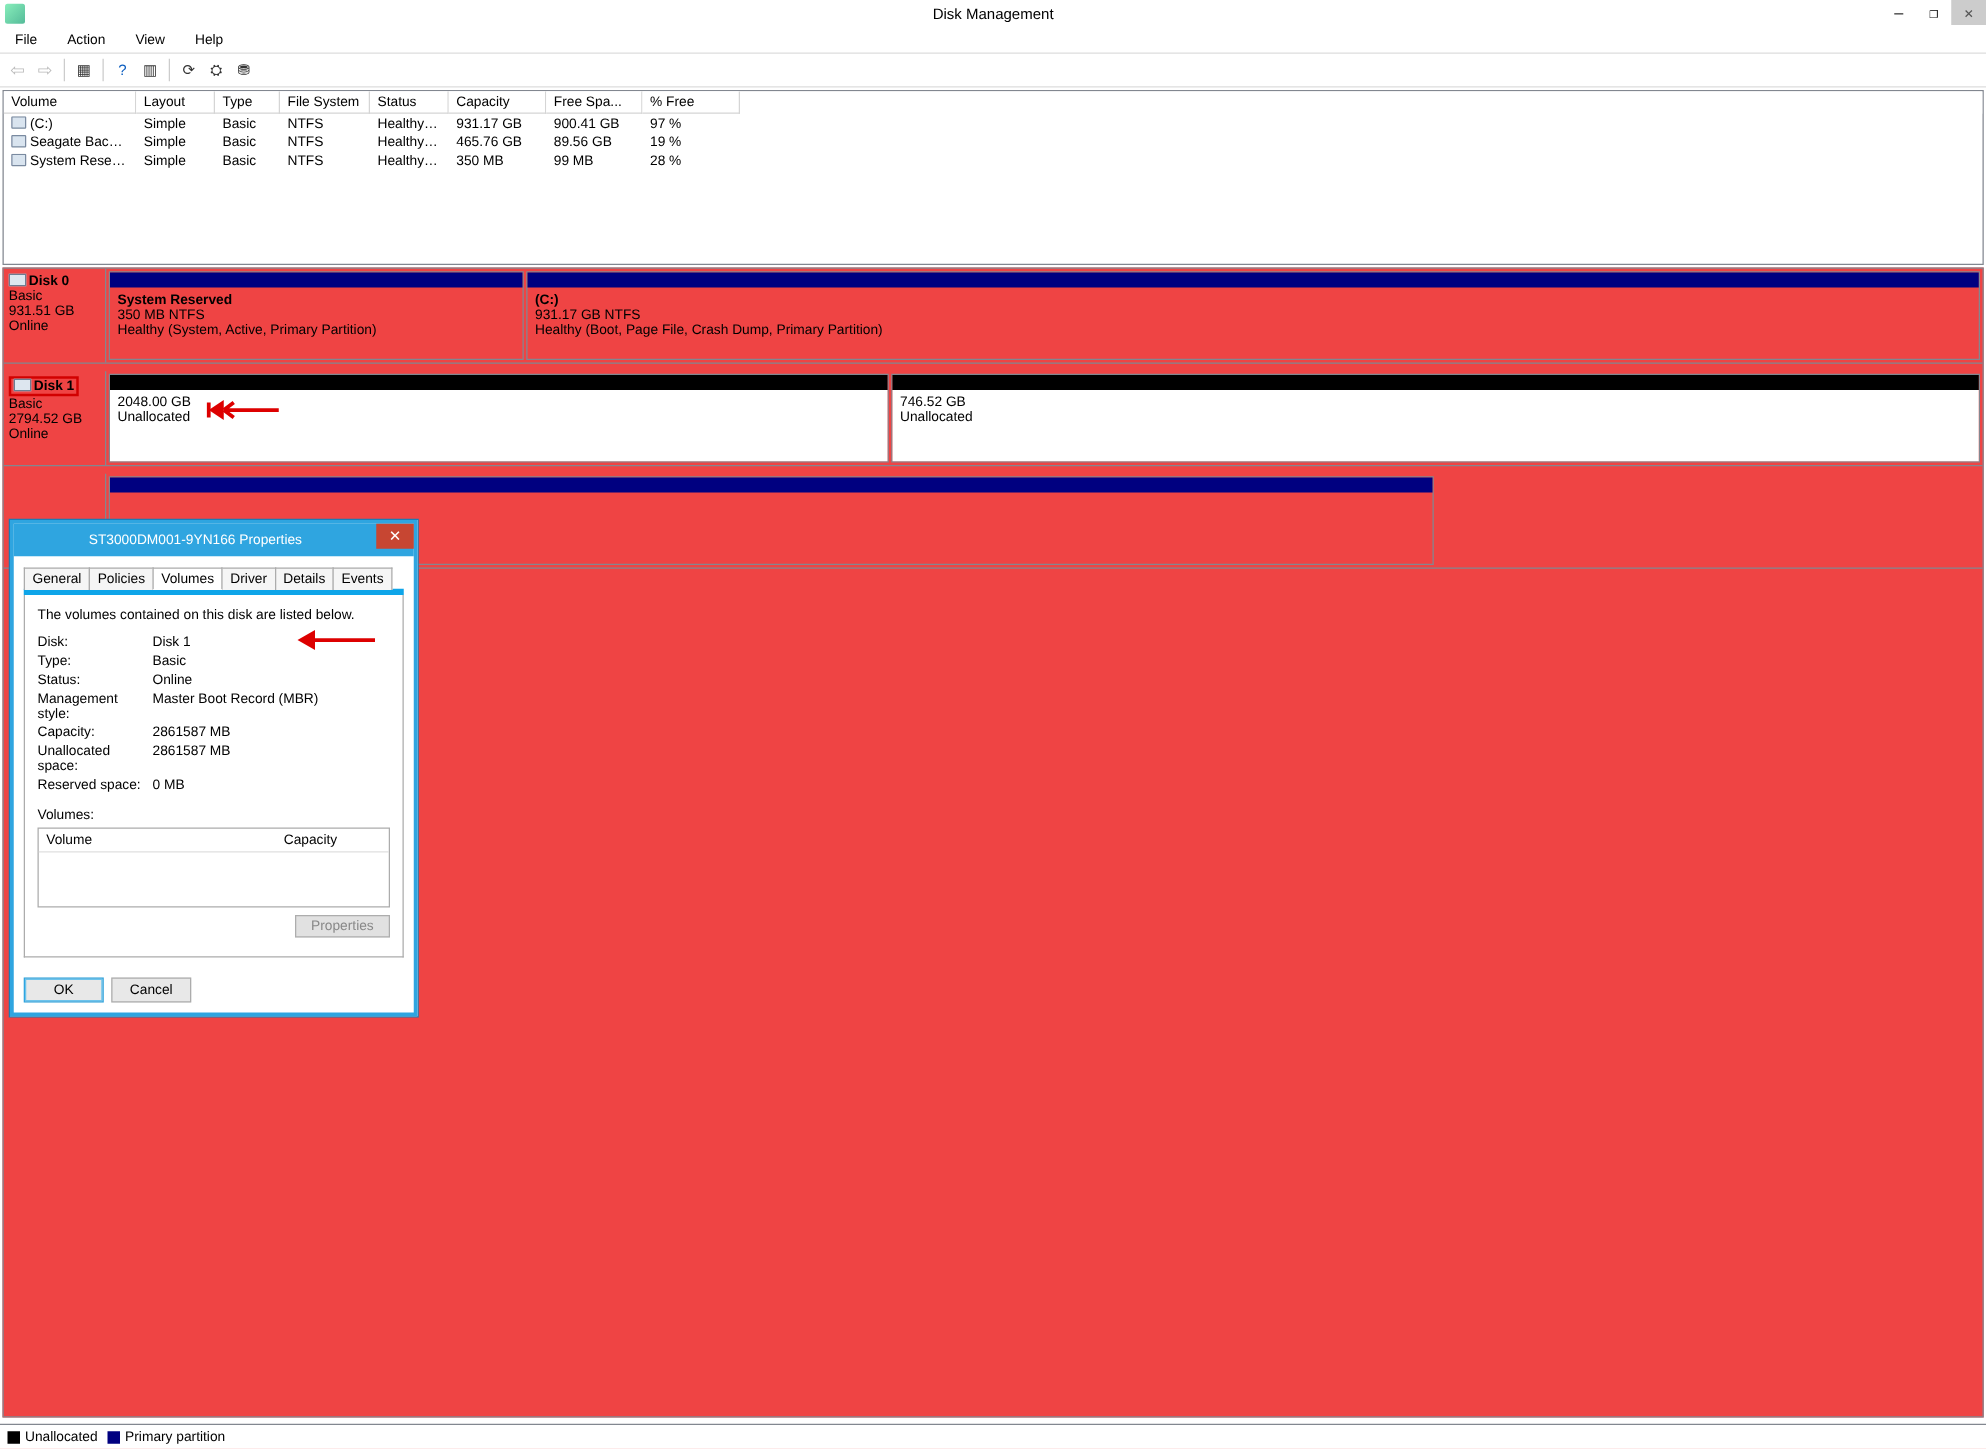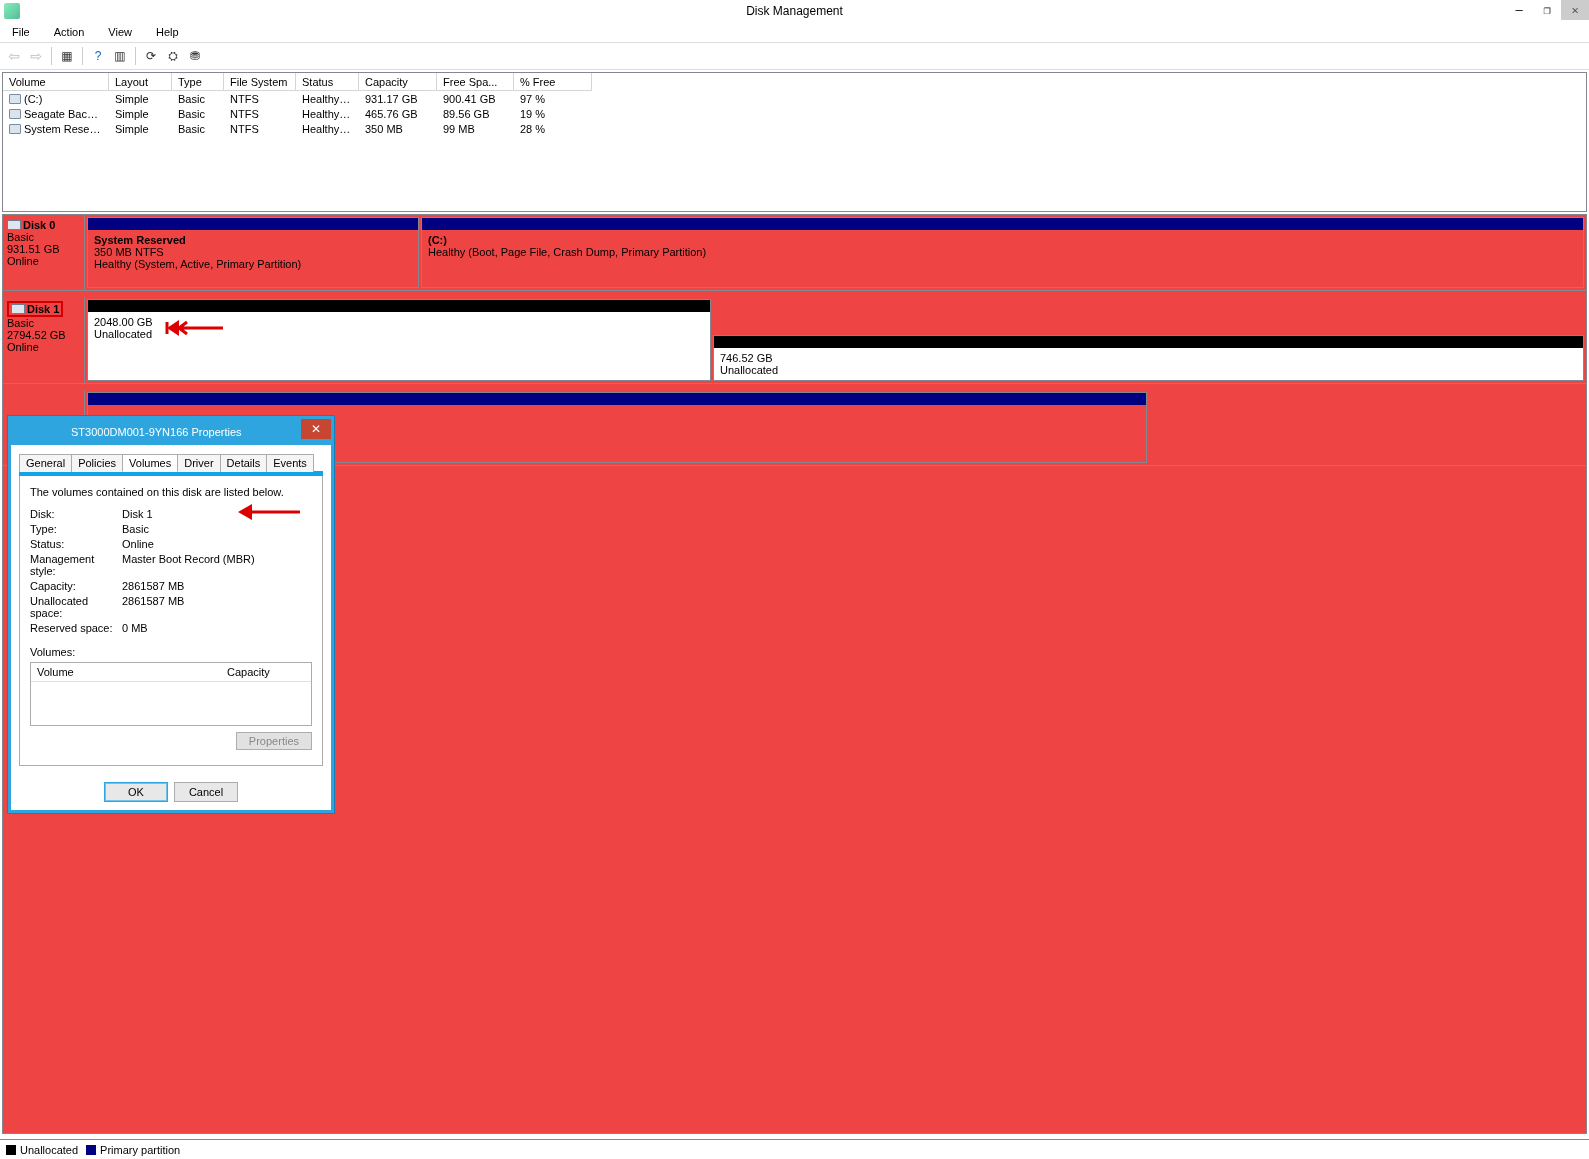--- a/index.html
+++ b/index.html
@@ -74,21 +74,21 @@
 .kv { display: flex; margin-bottom: 3px; }
 .kv .k { width: 92px; }
 .kv .v { }
 .vol-box-label { margin-top: 12px; margin-bottom: 4px; }
 .vol-box { border: 1px solid #acacac; height: 64px; }
 .vb-head { display: flex; border-bottom: 1px solid #e0e0e0; }
 .vb-head div { padding: 3px 6px; }
 .vb-v { flex: 1; } .vb-c { width: 90px; }
 .prop-btn-row { text-align: right; margin-top: 6px; }
 .prop-btn { border: 1px solid #adadad; background: #e1e1e1; color: #888; padding: 2px 12px; }
-.dlg-footer { display: flex; justify-content: center; gap: 6px; padding: 8px; }
+.dlg-footer { display: flex; justify-content: flex-start; gap: 6px; padding: 8px; }
 .dlg-btn { border: 1px solid #acacac; background: #e8e8e8; padding: 3px 0; width: 64px; text-align: center; }
 .dlg-btn.default { border: 1px solid #2fa5e0; box-shadow: inset 0 0 0 1px #6dc3eb; }
 
 
 .arrow-annot { position: absolute; pointer-events: none; }
 .arrow-annot svg { overflow: visible; }
 
 
 .disk-row.empty { min-height: 76px; }
 .disk-row.empty .disk-label { width: 82px; }
@@ -192,20 +192,21 @@
           <div class="part-body">
             <div class="pname">System Reserved</div>
             <div>350 MB NTFS</div>
             <div>Healthy (System, Active, Primary Partition)</div>
           </div>
         </div>
         <div class="part" style="flex:1;">
           <div class="stripe navy"></div>
           <div class="part-body">
             <div class="pname">(C:)</div>
+            <div>931.17 GB NTFS</div>
             <div>Healthy (Boot, Page File, Crash Dump, Primary Partition)</div>
           </div>
         </div>
       </div>
     </div>
   </div>
 
   <div class="disk-row" style="margin-top:6px;">
     <div class="disk-label highlight">
       <div class="dname-wrap"><span class="dl-icon"></span><span class="dname">Disk 1</span></div>
@@ -215,21 +216,21 @@
     </div>
     <div class="disk-parts">
       <div class="parts-flex">
         <div class="part unalloc" style="width: 624px;">
           <div class="stripe black"></div>
           <div class="part-body hatch">
             <div>2048.00 GB</div>
             <div>Unallocated</div>
           </div>
         </div>
-        <div class="part unalloc" style="flex:1;margin-top:36px;">
+        <div class="part unalloc" style="flex:1;">
           <div class="stripe black"></div>
           <div class="part-body">
             <div>746.52 GB</div>
             <div>Unallocated</div>
           </div>
         </div>
       </div>
     </div>
   </div>
 

